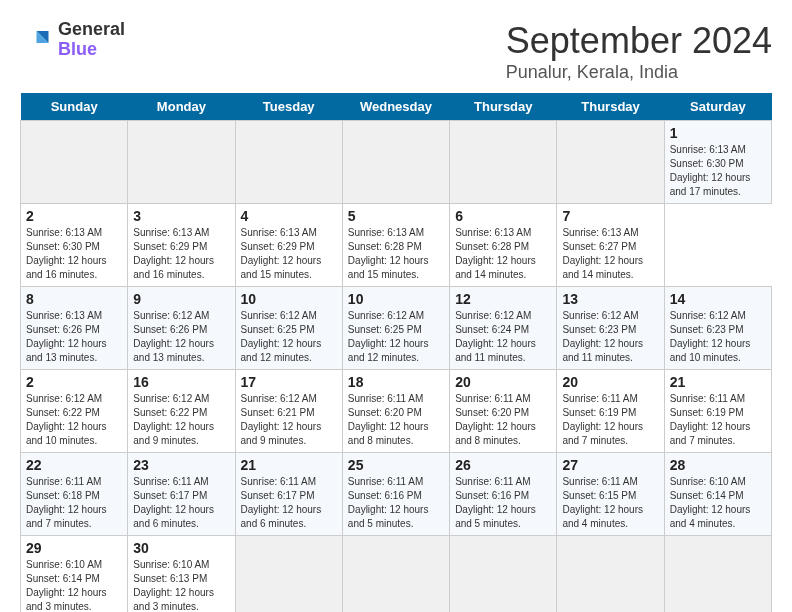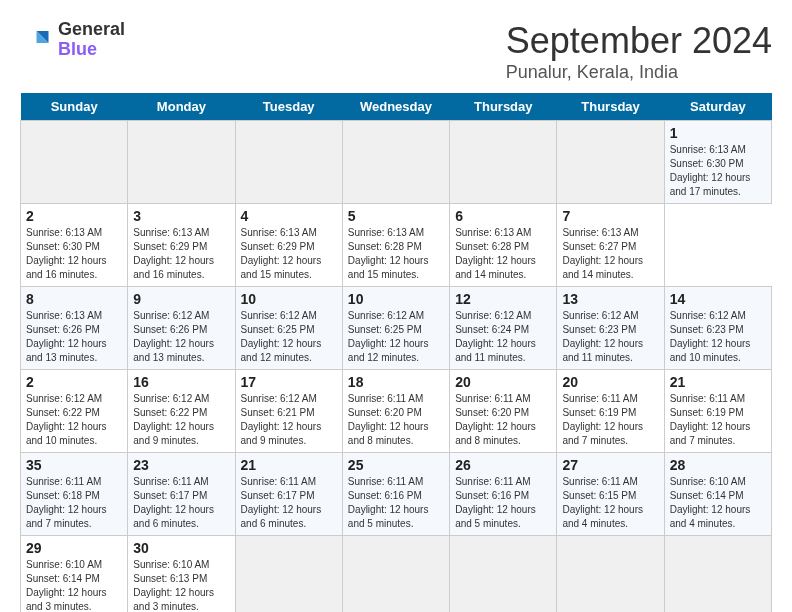--- a/index.html
+++ b/index.html
@@ -172,21 +172,21 @@
         <td><span class="day-num">18</span>
           <span class="day-info">Sunrise: 6:11 AM<br>Sunset: 6:20 PM<br>Daylight: 12 hours and 8 minutes.</span></td>
         <td><span class="day-num">20</span>
           <span class="day-info">Sunrise: 6:11 AM<br>Sunset: 6:20 PM<br>Daylight: 12 hours and 8 minutes.</span></td>
         <td><span class="day-num">20</span>
           <span class="day-info">Sunrise: 6:11 AM<br>Sunset: 6:19 PM<br>Daylight: 12 hours and 7 minutes.</span></td>
         <td><span class="day-num">21</span>
           <span class="day-info">Sunrise: 6:11 AM<br>Sunset: 6:19 PM<br>Daylight: 12 hours and 7 minutes.</span></td>
       </tr>
       <tr>
-        <td><span class="day-num">35</span>
+        <td><span class="day-num">22</span>
           <span class="day-info">Sunrise: 6:11 AM<br>Sunset: 6:18 PM<br>Daylight: 12 hours and 7 minutes.</span></td>
         <td><span class="day-num">23</span>
           <span class="day-info">Sunrise: 6:11 AM<br>Sunset: 6:17 PM<br>Daylight: 12 hours and 6 minutes.</span></td>
         <td><span class="day-num">21</span>
           <span class="day-info">Sunrise: 6:11 AM<br>Sunset: 6:17 PM<br>Daylight: 12 hours and 6 minutes.</span></td>
         <td><span class="day-num">25</span>
           <span class="day-info">Sunrise: 6:11 AM<br>Sunset: 6:16 PM<br>Daylight: 12 hours and 5 minutes.</span></td>
         <td><span class="day-num">26</span>
           <span class="day-info">Sunrise: 6:11 AM<br>Sunset: 6:16 PM<br>Daylight: 12 hours and 5 minutes.</span></td>
         <td><span class="day-num">27</span>

